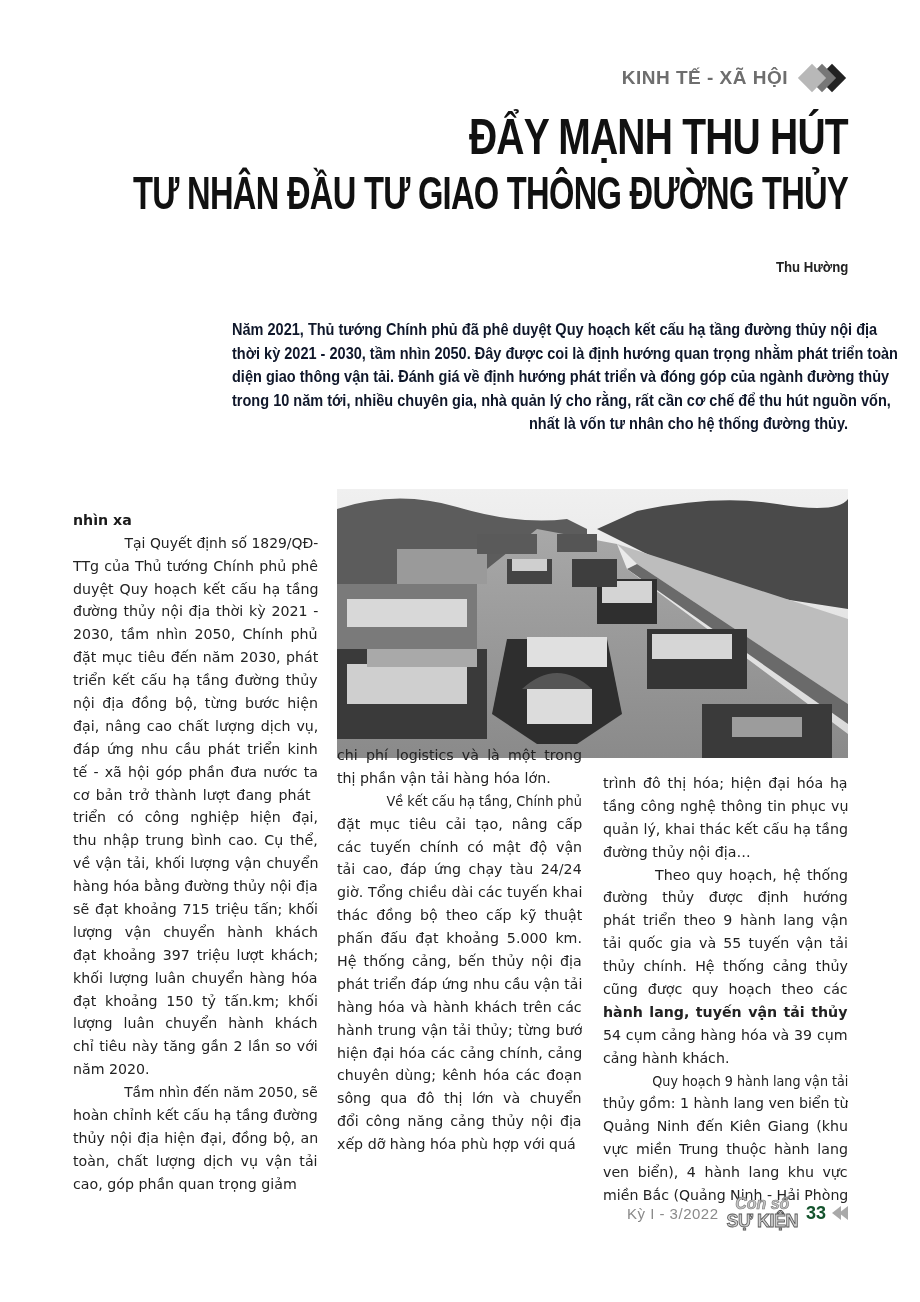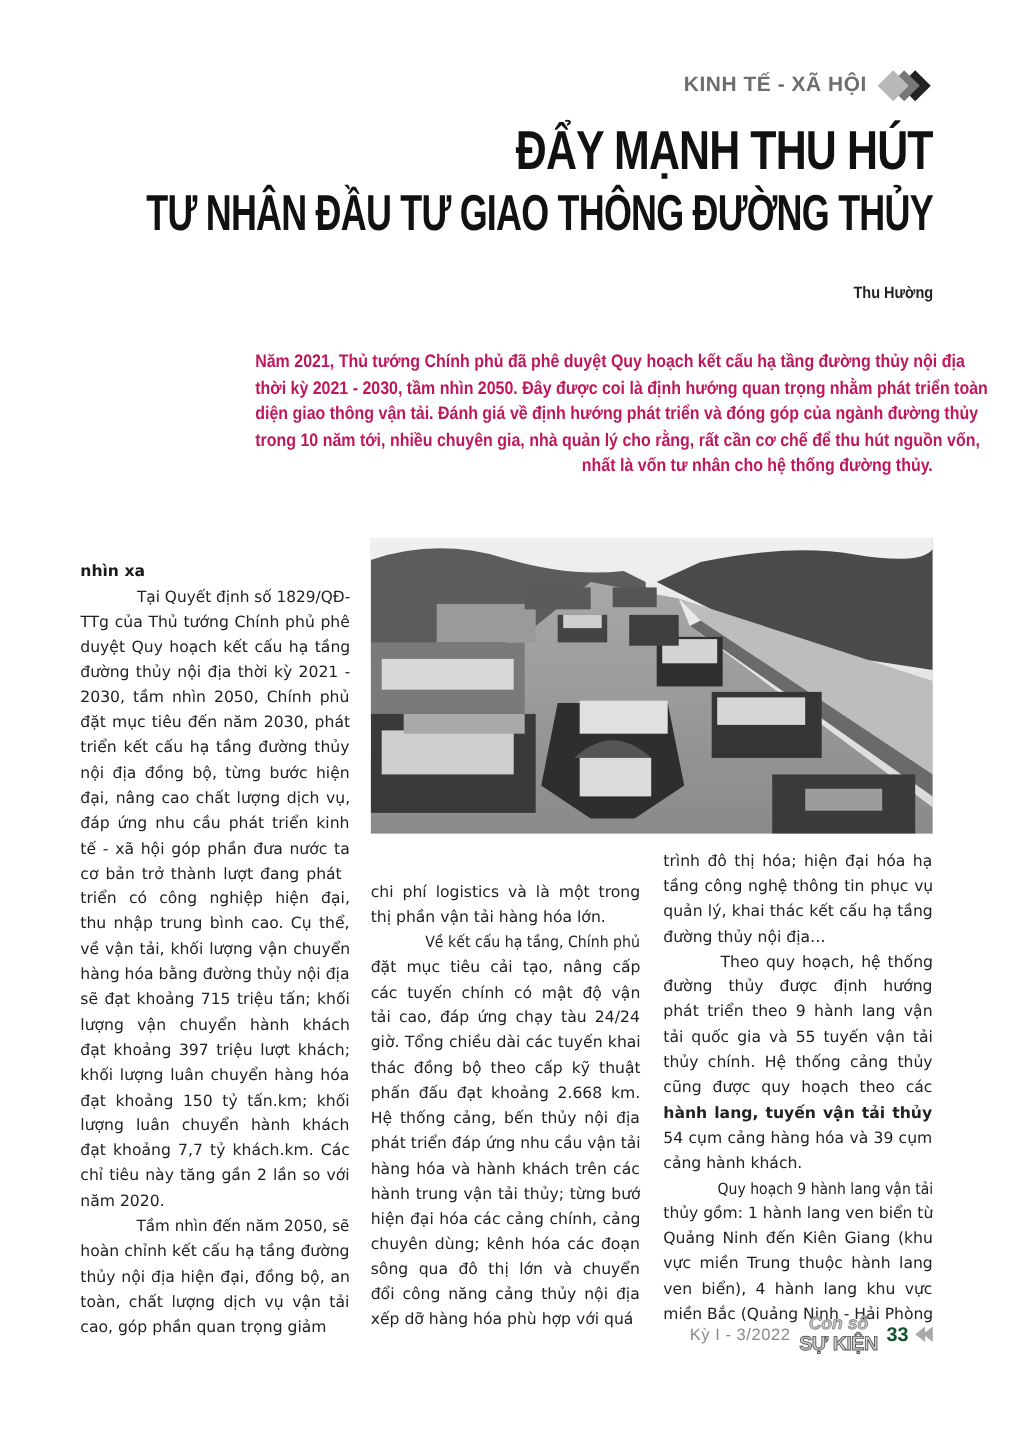--- a/index.html
+++ b/index.html
@@ -29,33 +29,33 @@
   .title.l2 { top: 166px; font-size: 46px; letter-spacing: -1px; transform: scaleX(0.71); }
 
   .author {
     position: absolute; top: 258px; right: 72px;
     font-family: "Liberation Sans", sans-serif; font-weight: bold; font-size: 15px; color: #222;
     transform: scaleX(0.88); transform-origin: right center;
   }
   .lede {
     position: absolute; top: 318px; right: 72px; width: 700px; text-align: right;
     font-family: "Liberation Sans", sans-serif; font-weight: bold; font-size: 16.5px; line-height: 23.5px;
-    color: #be185d;
+    color: #0f172a;
   }
   .lede div { white-space: nowrap; transform: scaleX(0.88); transform-origin: right center; }
 
   .col {
     position: absolute; font-family: "DejaVu Sans", sans-serif; font-size: 14.2px; line-height: 22.9px;
     color: #222; text-align: justify;
   }
   .col .ln { white-space: nowrap; text-align: justify; text-align-last: justify; height: 22.9px; overflow: hidden;}
   .col .ln.last { text-align-last: left; }
   .col .ind { text-indent: 26px; }
   .col.c-left { left: 73px; top: 486px; width: 245px; }
-  .col.c-mid { left: 337px; top: 800px; width: 245px; }
+  .col.c-mid { left: 337px; top: 744px; width: 245px; }
   .col.c-right { left: 603px; top: 772px; width: 245px; }
   .subhead { font-weight: bold; color: #1a1a1a; }
   .col .ln span { display: inline-block; transform-origin: left center; }
 
   .photo {
     position: absolute; left: 337px; top: 489px; width: 511px; height: 269px; overflow: hidden;
     background: #cfcfcf;
   }
   .photo svg { width: 100%; height: 100%; display: block; }
 
@@ -116,21 +116,20 @@
       <div class="ln"><span style="white-space: nowrap; word-spacing: 6.6px;">triển có công nghiệp hiện đại,</span></div>
       <div class="ln"><span style="white-space: nowrap; word-spacing: 2.16667px;">thu nhập trung bình cao. Cụ thể,</span></div>
       <div class="ln"><span style="white-space: nowrap; word-spacing: 0.833333px;">về vận tải, khối lượng vận chuyển</span></div>
       <div class="ln"><span style="white-space: nowrap; word-spacing: 0px;">hàng hóa bằng đường thủy nội địa</span></div>
       <div class="ln"><span style="white-space: nowrap; word-spacing: 1.33333px;">sẽ đạt khoảng 715 triệu tấn; khối</span></div>
       <div class="ln"><span style="white-space: nowrap; word-spacing: 7.75px;">lượng vận chuyển hành khách</span></div>
       <div class="ln"><span style="white-space: nowrap; word-spacing: 2.4px;">đạt khoảng 397 triệu lượt khách;</span></div>
       <div class="ln"><span style="white-space: nowrap; word-spacing: 1.6px;">khối lượng luân chuyển hàng hóa</span></div>
       <div class="ln"><span style="white-space: nowrap; word-spacing: 4.2px;">đạt khoảng 150 tỷ tấn.km; khối</span></div>
       <div class="ln"><span style="white-space: nowrap; word-spacing: 6.5px;">lượng luân chuyển hành khách</span></div>
-      <div class="ln"><span style="white-space: nowrap; word-spacing: 2px;">đạt khoảng 7,7 tỷ khách.km. Các</span></div>
       <div class="ln"><span style="white-space: nowrap; word-spacing: 1px;">chỉ tiêu này tăng gần 2 lần so với</span></div>
       <div class="ln last"><span style="white-space: nowrap;">năm 2020.</span></div>
       <div class="ln ind"><span style="white-space: nowrap; transform: scaleX(0.969027);">Tầm nhìn đến năm 2050, sẽ</span></div>
       <div class="ln"><span style="white-space: nowrap; word-spacing: 0.166667px;">hoàn chỉnh kết cấu hạ tầng đường</span></div>
       <div class="ln"><span style="white-space: nowrap; word-spacing: 0.857143px;">thủy nội địa hiện đại, đồng bộ, an</span></div>
       <div class="ln"><span style="white-space: nowrap; word-spacing: 3.16667px;">toàn, chất lượng dịch vụ vận tải</span></div>
       <div class="ln last"><span style="white-space: nowrap;">cao, góp phần quan trọng giảm</span></div>
     </div>
 </div>
 
@@ -187,21 +186,21 @@
 <div class="col c-mid">
   <div id="mid-lines">
       <div class="ln"><span style="white-space: nowrap; word-spacing: 3.66667px;">chi phí logistics và là một trong</span></div>
       <div class="ln last"><span style="white-space: nowrap;">thị phần vận tải hàng hóa lớn.</span></div>
       <div class="ln ind"><span style="white-space: nowrap; transform: scaleX(0.904959);">Về kết cấu hạ tầng, Chính phủ</span></div>
       <div class="ln"><span style="white-space: nowrap; word-spacing: 4.66667px;">đặt mục tiêu cải tạo, nâng cấp</span></div>
       <div class="ln"><span style="white-space: nowrap; word-spacing: 4.33333px;">các tuyến chính có mật độ vận</span></div>
       <div class="ln"><span style="white-space: nowrap; word-spacing: 3px;">tải cao, đáp ứng chạy tàu 24/24</span></div>
       <div class="ln"><span style="white-space: nowrap; word-spacing: 0.333333px;">giờ. Tổng chiều dài các tuyến khai</span></div>
       <div class="ln"><span style="white-space: nowrap; word-spacing: 3.66667px;">thác đồng bộ theo cấp kỹ thuật</span></div>
-      <div class="ln"><span style="white-space: nowrap; word-spacing: 3.4px;">phấn đấu đạt khoảng 2.668 km.</span></div>
+      <div class="ln"><span style="white-space: nowrap; word-spacing: 3.4px;">phấn đấu đạt khoảng 5.000 km.</span></div>
       <div class="ln"><span style="white-space: nowrap; word-spacing: 2.66667px;">Hệ thống cảng, bến thủy nội địa</span></div>
       <div class="ln"><span style="white-space: nowrap; transform: scaleX(0.991903);">phát triển đáp ứng nhu cầu vận tải</span></div>
       <div class="ln"><span style="white-space: nowrap; word-spacing: 1.16667px;">hàng hóa và hành khách trên các</span></div>
       <div class="ln"><span style="white-space: nowrap; word-spacing: 0.666667px;">hành trung vận tải thủy; từng bước</span></div>
       <div class="ln"><span style="white-space: nowrap; word-spacing: 0.5px;">hiện đại hóa các cảng chính, cảng</span></div>
       <div class="ln"><span style="white-space: nowrap; word-spacing: 1.8px;">chuyên dùng; kênh hóa các đoạn</span></div>
       <div class="ln"><span style="white-space: nowrap; word-spacing: 5px;">sông qua đô thị lớn và chuyển</span></div>
       <div class="ln"><span style="white-space: nowrap; word-spacing: 2.66667px;">đổi công năng cảng thủy nội địa</span></div>
       <div class="ln last"><span style="white-space: nowrap;">xếp dỡ hàng hóa phù hợp với quá</span></div>
     </div>

